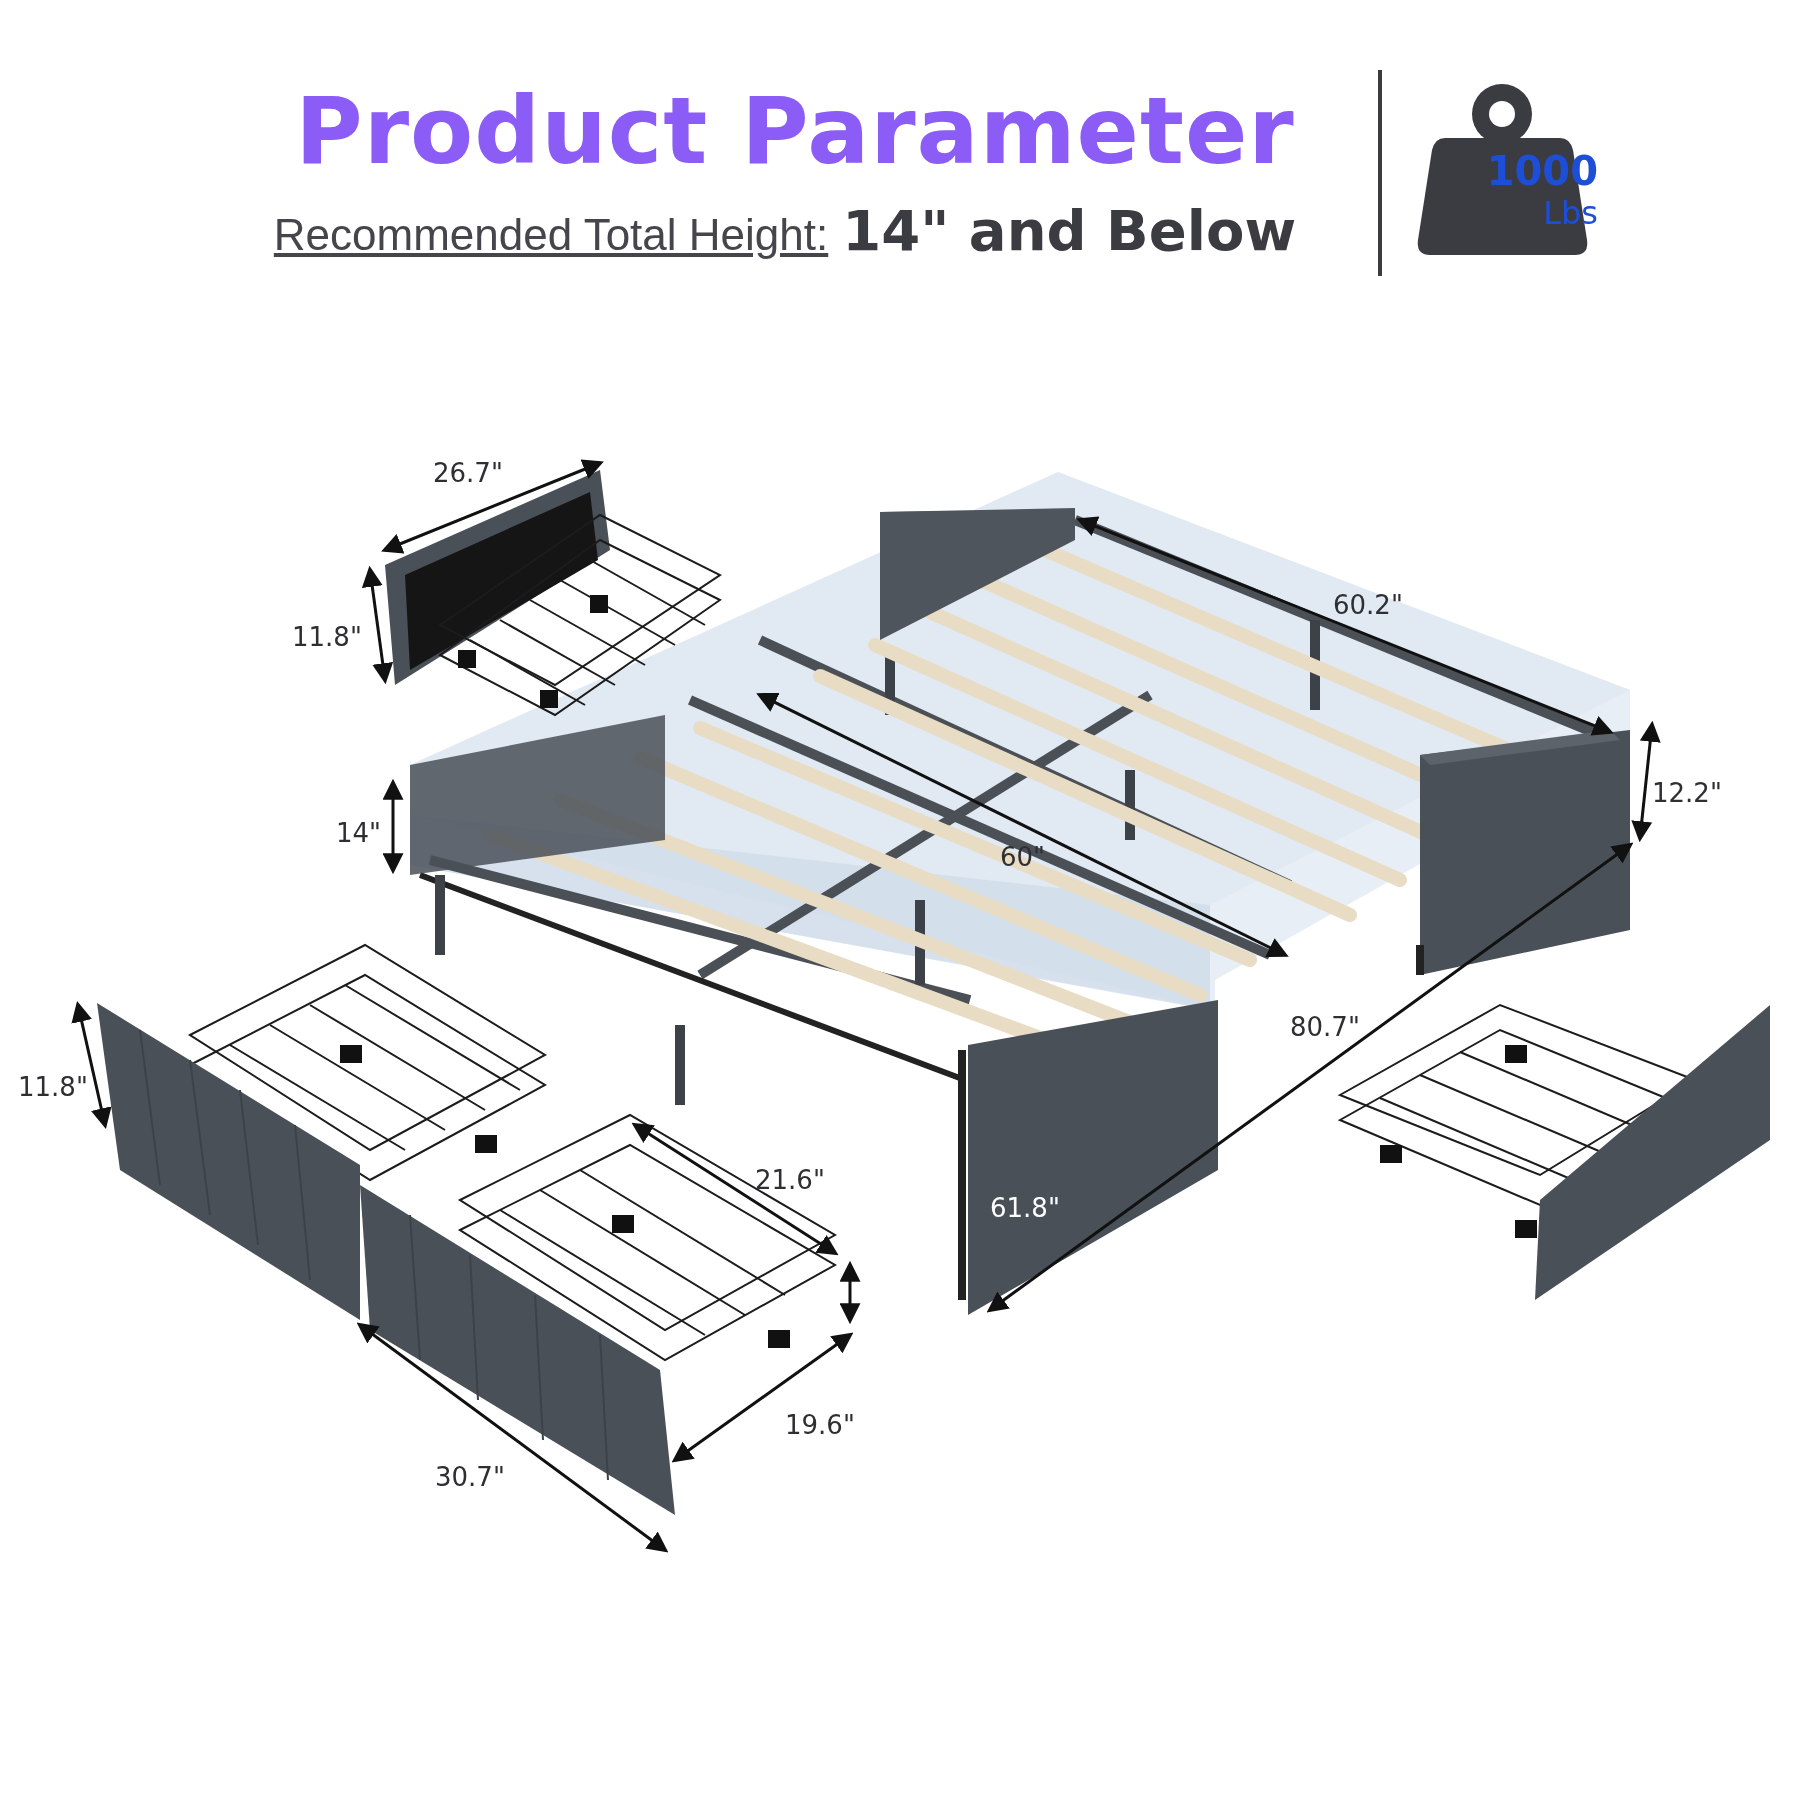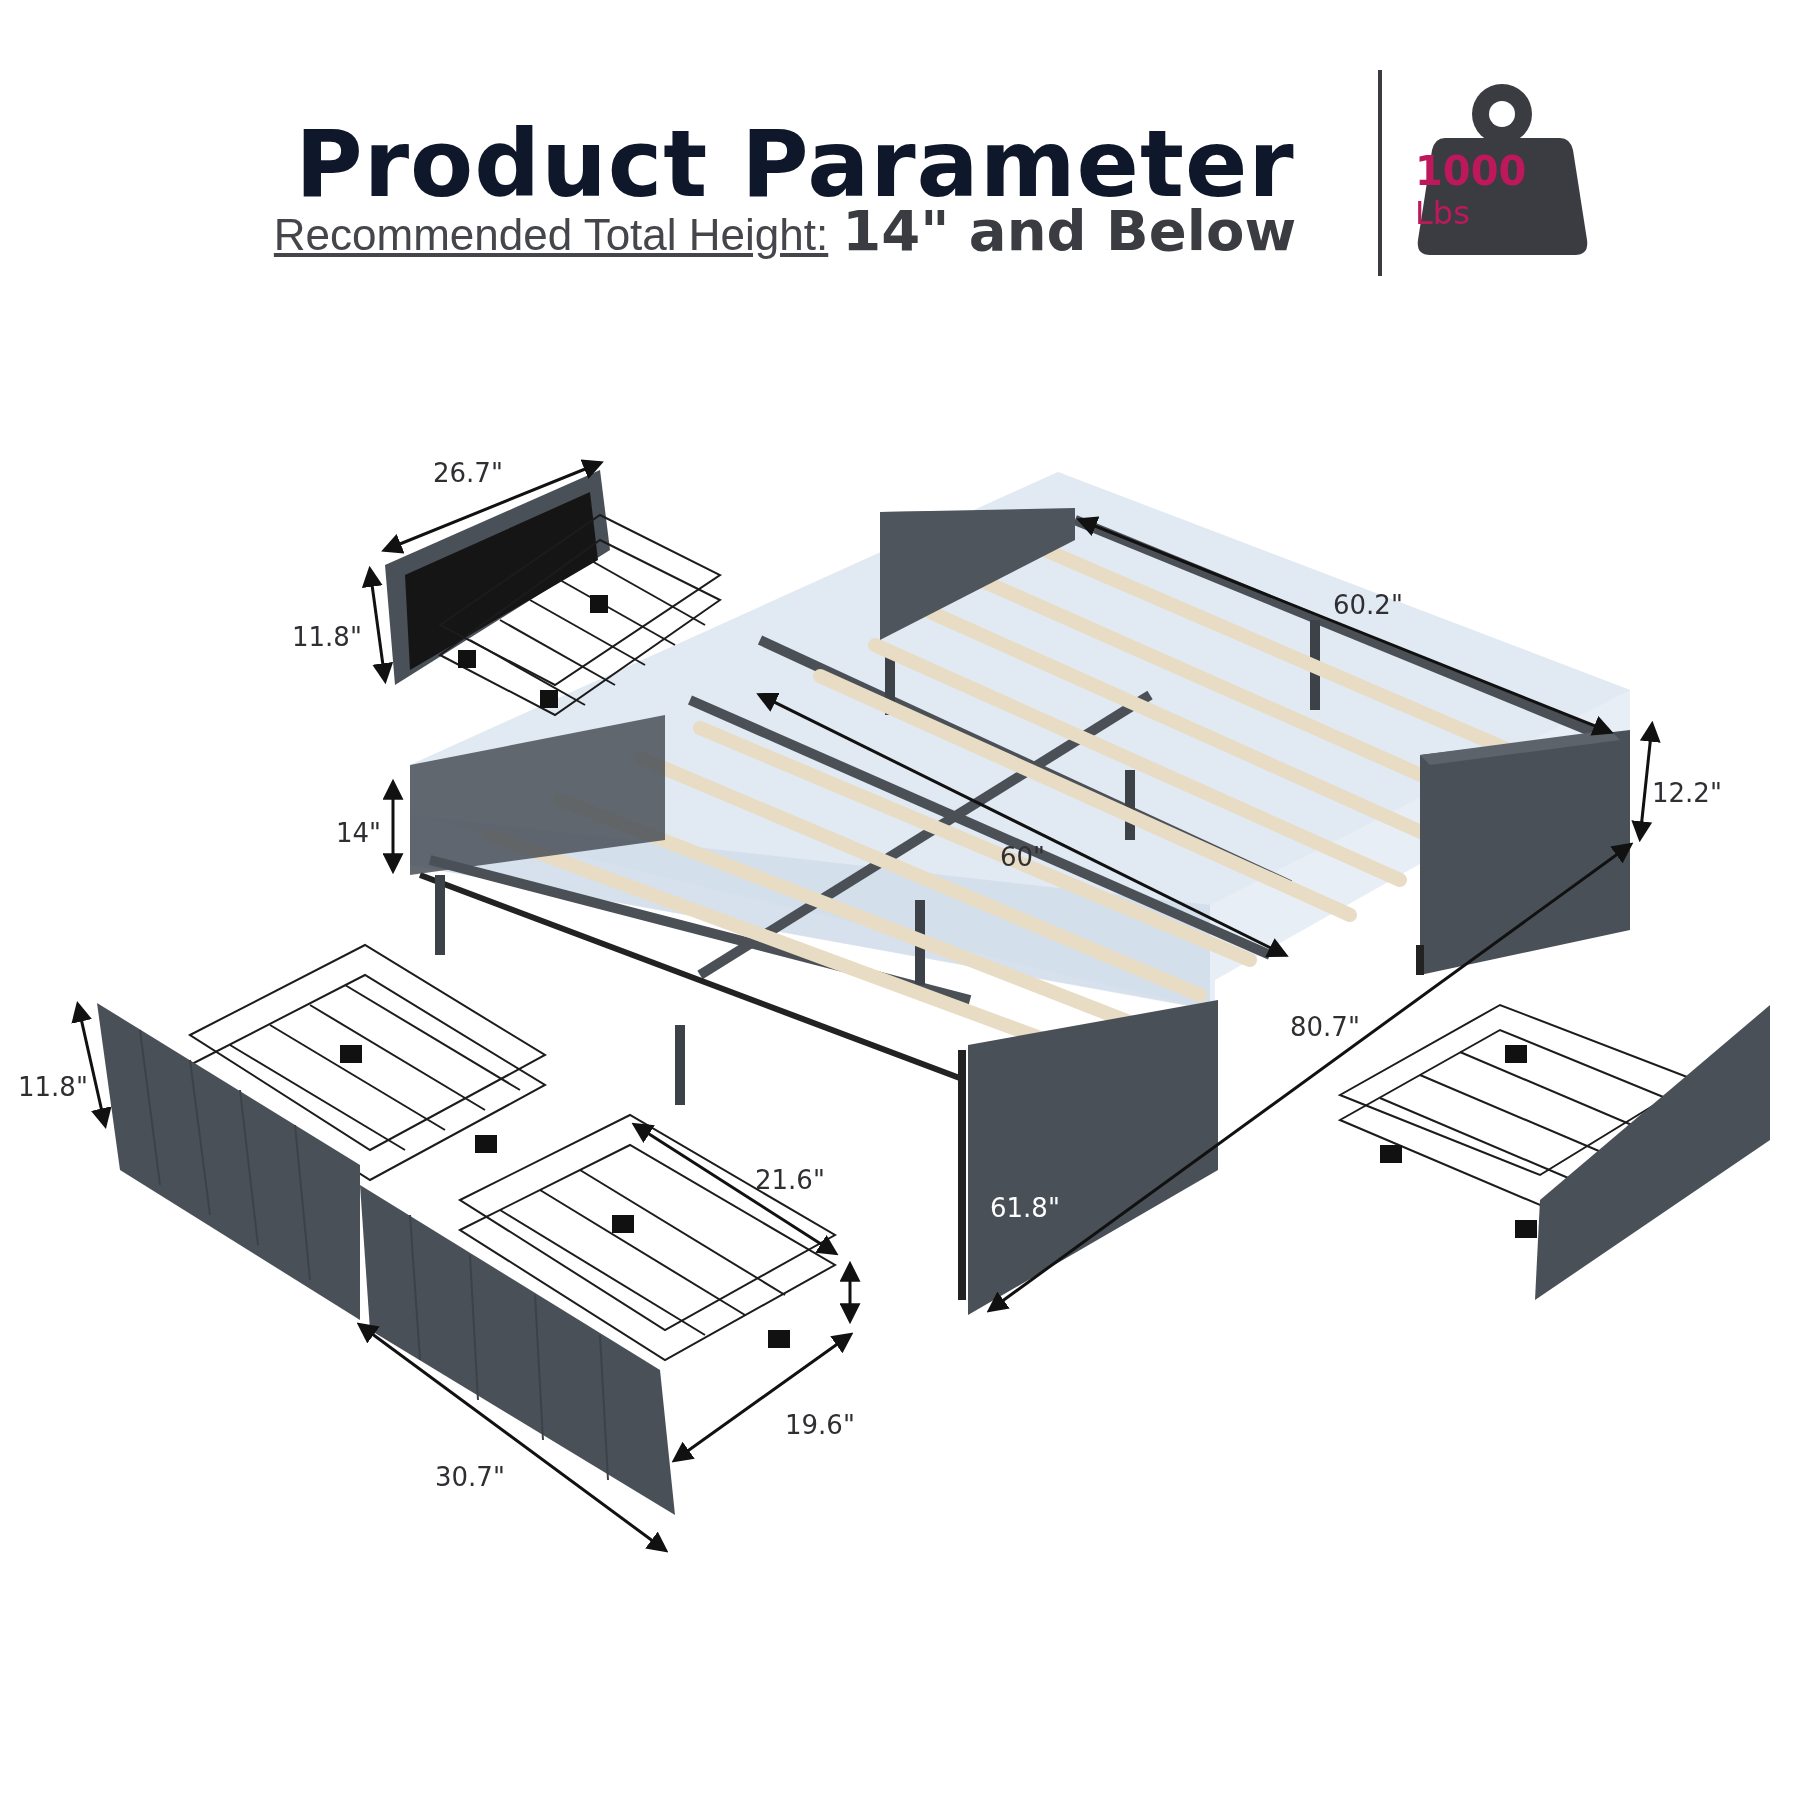--- a/index.html
+++ b/index.html
@@ -1,26 +1,26 @@
 <!DOCTYPE html>
 <html><head>
   <meta charset="utf-8">
   <style>
     html, body { margin: 0; padding: 0; background: #ffffff; }
     body { width: 1800px; height: 1800px; position: relative; overflow: hidden;
            font-family: "DejaVu Sans", "Liberation Sans", sans-serif; color: #3b3b42; }
     .title { position: absolute; left: 0; top: 78px; width: 1590px; text-align: center;
-             font-size: 92px; font-weight: bold; color: #0f172a; letter-spacing: 1px; margin-top: 33px; }
+             font-size: 92px; font-weight: bold; color: #8b5cf6; letter-spacing: 1px; }
     .subtitle { position: absolute; left: 0; top: 198px; width: 1570px; text-align: center;
                 font-size: 44px; color: #45454c; white-space: nowrap; }
     .subtitle .light { font-family: "Liberation Sans", sans-serif; text-decoration: underline; }
     .subtitle .bold { font-weight: bold; font-size: 56px; color: #3b3b42; }
     .divider { position: absolute; left: 1378px; top: 70px; width: 4px; height: 206px; background: #3b3b42; }
     .badge { position: absolute; left: 1415px; top: 80px; width: 175px; height: 180px; }
-    .badge-text { position: absolute; left: 0; width: 175px; text-align: left; color: #be185d; font-weight: bold; }
+    .badge-text { position: absolute; left: 8px; width: 175px; text-align: right; color: #1d4ed8; font-weight: bold; }
     .badge-num { top: 68px; font-size: 40px; }
     .badge-unit { top: 114px; font-size: 32px; font-weight: normal; }
     .dim { position: absolute; font-size: 26px; color: #2f2f33; white-space: nowrap; }
     .dim.white { color: #ffffff; }
     svg.scene { position: absolute; left: 0; top: 0; }
   </style>
 </head>
 <body>
 
 <div class="title">Product Parameter</div>

